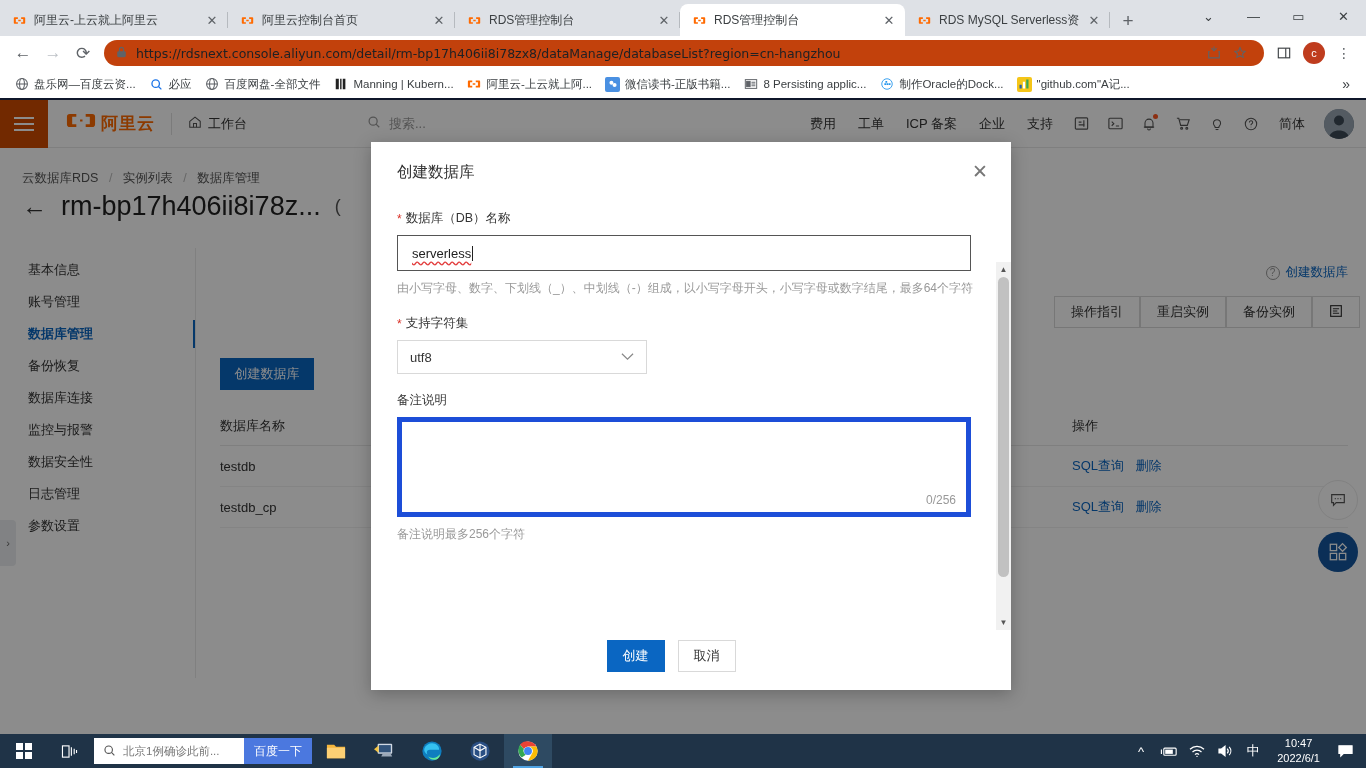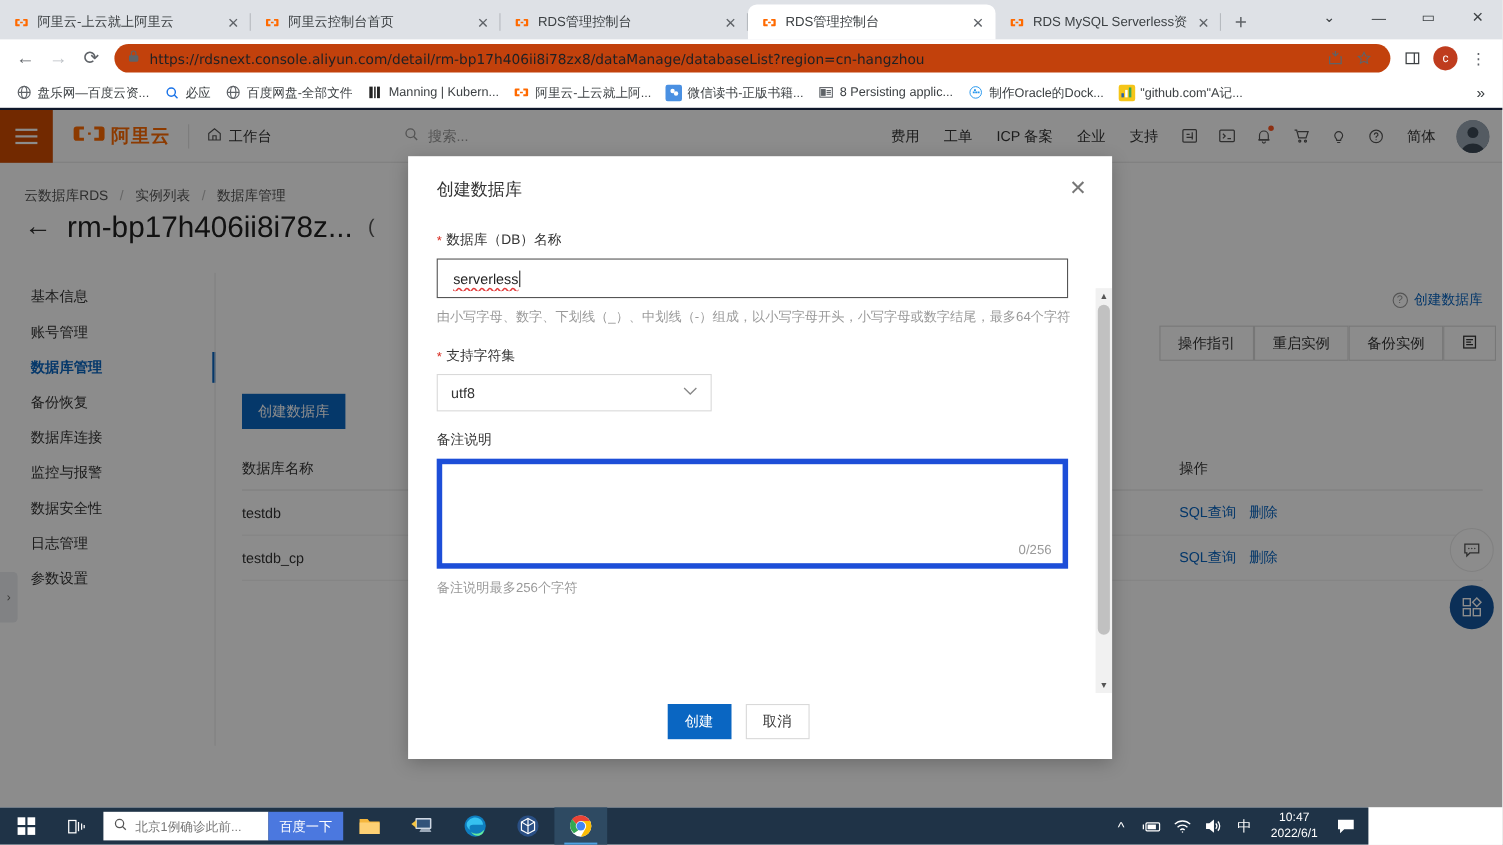--- a/index.html
+++ b/index.html
@@ -125,21 +125,21 @@
   .hamburger {
     width: 48px; height: 48px; background: #cf4b00;
     display: flex; align-items: center; justify-content: center;
     flex: 0 0 48px;
   }
   .hamburger .bars { width: 20px; }
   .hamburger .bars i {
     display: block; height: 2px; background: #fff; margin: 4px 0;
   }
   .aly-logo {
-    display: flex; align-items: flex-end; gap: 5px; padding: 0 16px 0 18px;
+    display: flex; align-items: flex-start; gap: 5px; padding: 0 16px 0 18px;
     font-size: 17px; font-weight: bold; color: #ff6a00; letter-spacing: 1px;
   }
   .hdr-divider { width: 1px; height: 22px; background: #e0e0e0; }
   .workbench {
     display: flex; align-items: center; gap: 6px; padding: 0 16px;
     font-size: 13px; color: #333;
   }
   .hdr-search {
     display: flex; align-items: center; gap: 8px; margin-left: 104px;
     font-size: 13px; color: #999;
@@ -344,21 +344,21 @@
     justify-content: center;
   }
   .btn-default {
     width: 58px; height: 32px; background: #fff; border: 1px solid #d9d9d9;
     color: #333; font-size: 13px; display: flex; align-items: center;
     justify-content: center;
   }
 
   
   .taskbar {
-    position: absolute; left: 0; top: 734px; width: 1244px; height: 34px;
+    position: absolute; left: 0; top: 734px; width: 1366px; height: 34px;
     background: #1f3347; display: flex; align-items: center;
   }
   .tb-start {
     width: 48px; height: 34px; display: flex; align-items: center;
     justify-content: center;
   }
   .win-logo {
     width: 16px; height: 16px; display: grid;
     grid-template-columns: 1fr 1fr; grid-template-rows: 1fr 1fr; gap: 2px;
   }

